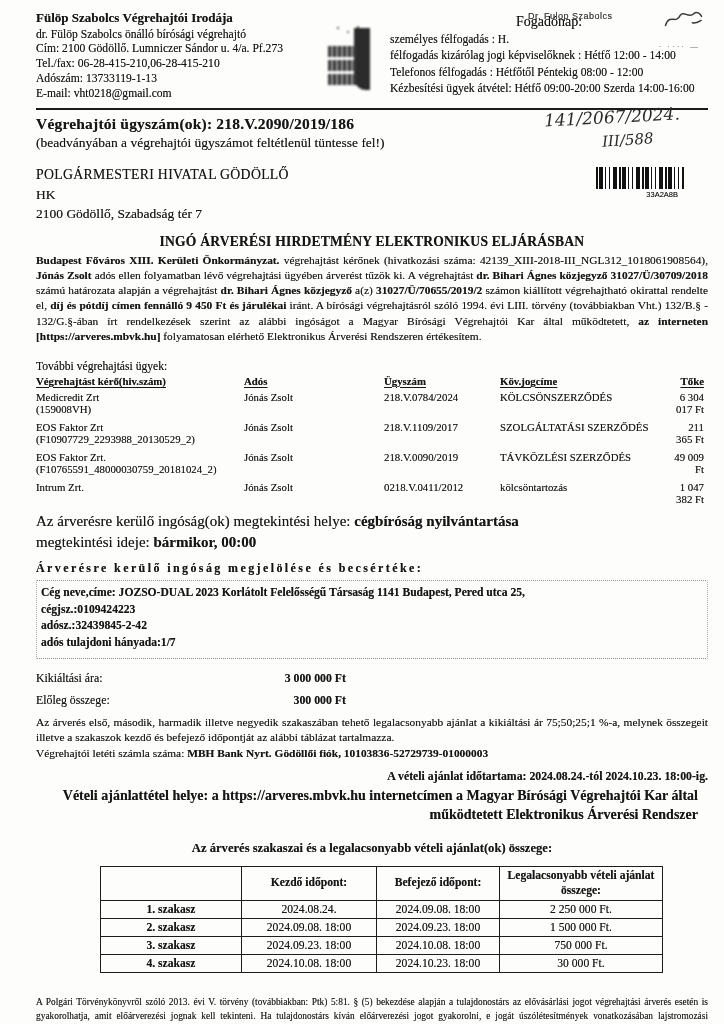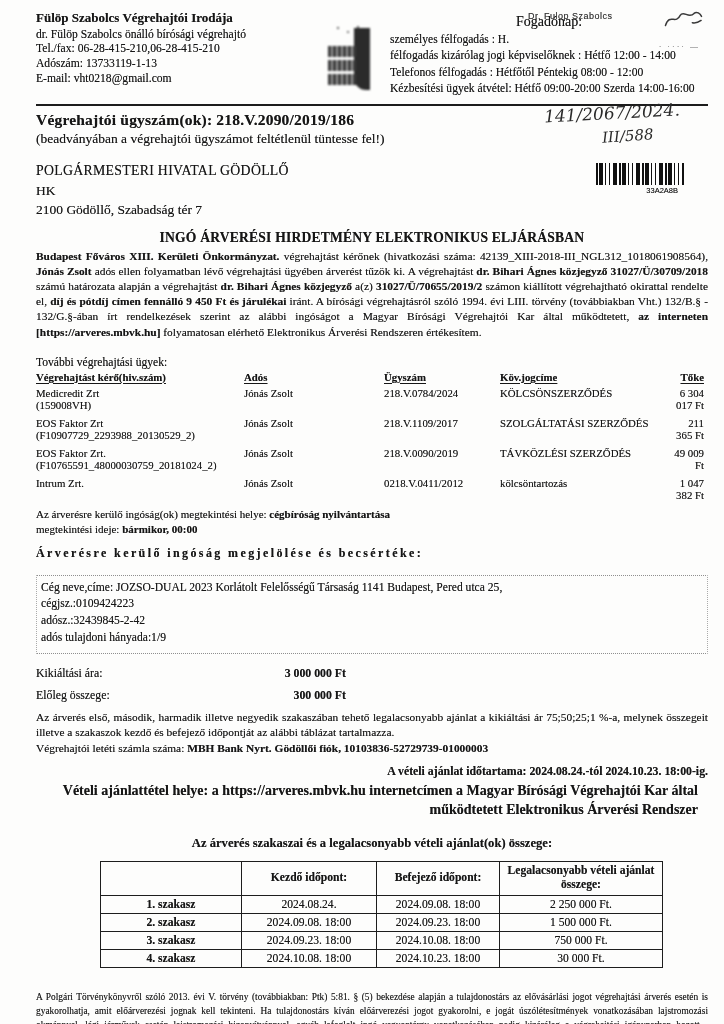--- a/index.html
+++ b/index.html
@@ -44,24 +44,24 @@
   .b{font-weight:bold;}
   
   .cases{margin-top:16px;font-size:10.8px;}
   .cases .ct-title{font-size:11.6px;margin-bottom:2px;}
   .crow{display:grid;grid-template-columns:206px 138px 114px 168px 1fr;column-gap:2px;margin-bottom:6px;}
   .crow.chead{font-weight:bold;margin-bottom:4px;}
   .chead span{text-decoration:underline;text-underline-offset:2px;}
   .crow .toke{text-align:right;padding-right:4px;}
   .crow .sub{display:block;}
   
-  .view{font-size:11px;margin-top:6px;line-height:1.4;}
+  .view{font-size:15px;margin-top:6px;line-height:1.4;}
   
   .item-head{font-weight:bold;font-size:12px;letter-spacing:2.4px;margin-top:8px;}
-  .item-box{border:1.6px dotted #8f8f8f;border-left:1px dotted #aaa;border-right:1px dotted #aaa;margin-top:14px;padding:4px 6px 6px 4px;font-weight:normal;font-size:11.6px;line-height:1.45;}
+  .item-box{border:1.6px dotted #8f8f8f;border-left:1px dotted #aaa;border-right:1px dotted #aaa;margin-top:4px;padding:4px 6px 6px 4px;font-weight:bold;font-size:11.6px;line-height:1.45;}
   
   .prices{margin-top:12px;font-size:11.8px;}
   .prow{display:grid;grid-template-columns:188px 122px;margin-bottom:7px;}
   .prow .val{font-weight:bold;text-align:right;}
   .pnote{font-size:11.4px;text-align:justify;line-height:1.33;margin-top:2px;}
   .acct{font-size:11.4px;margin-top:2px;}
   
   .duration{text-align:right;font-weight:bold;font-size:11.8px;margin-top:10px;}
   .place{text-align:right;font-weight:bold;font-size:14px;line-height:1.35;margin-top:3px;padding:0 10px;}
   .stages-title{text-align:center;font-weight:bold;font-size:12.6px;margin-top:16px;}
@@ -79,20 +79,21 @@
 </style>
 </head>
 <body>
 
 <div class="page">
 
   <div class="hdr">
     <div class="hdr-left">
       <div class="office">Fülöp Szabolcs Végrehajtói Irodája</div>
       <div>dr. Fülöp Szabolcs önálló bírósági végrehajtó</div>
+      <div>Cím: 2100 Gödöllő. Lumniczer Sándor u. 4/a. Pf.273</div>
       <div>Tel./fax: 06-28-415-210,06-28-415-210</div>
       <div>Adószám: 13733119-1-13</div>
       <div>E-mail: vht0218@gmail.com</div>
     </div>
     <div class="stamp-wrap">
       <div class="stamp">
         <div class="spk"></div>
           <div class="col"></div>
         <div class="bar b1"></div>
           <div class="bar b2"></div>
@@ -182,21 +183,21 @@
   <div class="view">
     <div><span>Az árverésre kerülő ingóság(ok) megtekintési helye: </span><span class="b">cégbíróság nyilvántartása</span></div>
     <div><span>megtekintési ideje: </span><span class="b">bármikor, 00:00</span></div>
   </div>
 
   <div class="item-head">Árverésre kerülő ingóság megjelölése és becsértéke:</div>
   <div class="item-box">
     <div>Cég neve,címe: JOZSO-DUAL 2023 Korlátolt Felelősségű Társaság 1141 Budapest, Pered utca 25,</div>
     <div>cégjsz.:0109424223</div>
     <div>adósz.:32439845-2-42</div>
-    <div>adós tulajdoni hányada:1/9</div>
+    <div>adós tulajdoni hányada:1/7</div>
   </div>
 
   <div class="prices">
     <div class="prow">
       <span>Kikiáltási ára:</span>
       <span class="val">3 000 000 Ft</span>
     </div>
     <div class="prow">
       <span>Előleg összege:</span>
       <span class="val">300 000 Ft</span>

